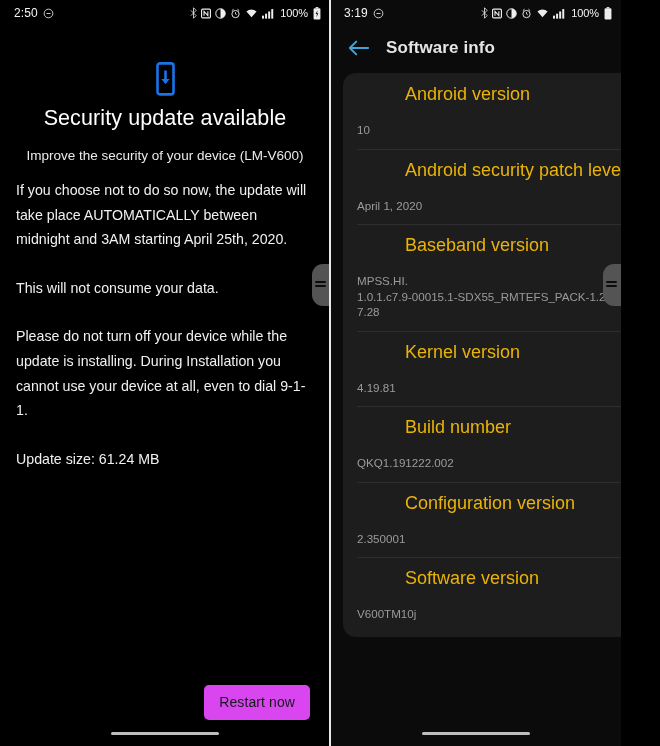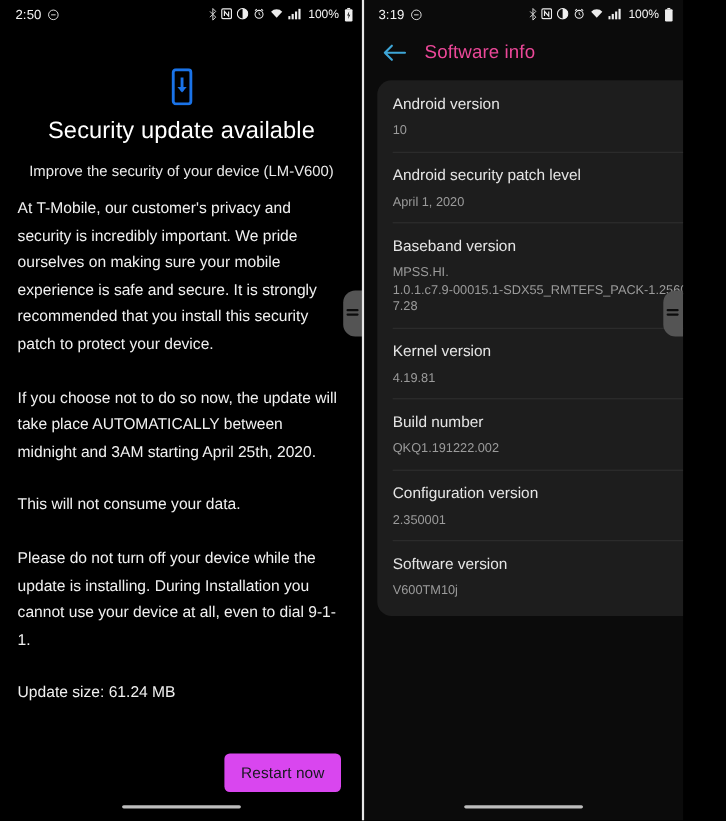--- a/index.html
+++ b/index.html
@@ -63,20 +63,21 @@
     color: #f4f4f4;
   }
   .sb-dnd {
     margin-left: 5px;
     display: inline-flex;
     align-items: center;
   }
   .sb-spacer { flex: 1; }
   .sb-icons {
     display: flex;
+    align-items: center;
     gap: 4px;
   }
   .sb-icons svg { display: block; }
   .sb-battery-text {
     font-size: 11px;
     color: #f4f4f4;
     margin: 0 1px 0 2px;
     letter-spacing: -0.1px;
   }
 
@@ -151,23 +152,23 @@
   }
   .back-arrow {
     width: 26px;
     height: 26px;
     display: inline-flex;
     align-items: center;
     justify-content: center;
     cursor: pointer;
   }
   .actionbar-title {
-    color: #ec4899;
+    color: #e5e5e5;
     font-size: 17px;
-    font-weight: 400;
+    font-weight: 700;
     margin-left: 14px;
     letter-spacing: .1px;
   }
 
   .info-card {
     position: absolute;
     top: 73px;
     left: 13px;
     width: 304px;
     background: #1d1d1d;
@@ -184,30 +185,31 @@
   .info-row + .info-row::before {
     content: "";
     position: absolute;
     top: 0;
     left: 14px;
     right: 8px;
     height: 1px;
     background: #2e2e2e;
   }
   .info-label {
-    color: #e5e5e5;
-    font-size: 14px;
+    color: #eab308;
+    font-size: 18px;
     line-height: 19px;
     font-weight: 400;
+    margin-left: 48px;
   }
   .info-value {
     color: #9b9b9b;
     font-size: 11.6px;
     line-height: 15.5px;
-    margin-top: 7px;
+    margin-top: 18px;
     word-break: break-all;
   }
 
   
   .edge-handle {
     position: absolute;
     top: 264px;
     width: 18px;
     height: 42px;
     background: #545454;
@@ -326,21 +328,20 @@
           <path d="M13.5 8.5 L13.5 21" stroke="#1a73e8" stroke-width="2.6" fill="none"></path>
           <path d="M9.3 17 L13.5 22 L17.7 17 Z" fill="#1a73e8"></path>
         </svg>
       </span>
     </div>
 
     <div class="headline">Security update available</div>
     <div class="subhead">Improve the security of your device (LM-V600)</div>
 
     <div class="body-copy">
-      <p>At T-Mobile, our customer's privacy and security is incredibly important. We pride ourselves on making sure your mobile experience is safe and secure. It is strongly recommended that you install this security patch to protect your device.</p>
       <p>If you choose not to do so now, the update will take place AUTOMATICALLY between midnight and 3AM starting April 25th, 2020.</p>
       <p>This will not consume your data.</p>
       <p>Please do not turn off your device while the update is installing. During Installation you cannot use your device at all, even to dial 9-1-1.</p>
       <p class="update-size">Update size: 61.24 MB</p>
     </div>
 
     <button class="restart-btn">Restart now</button>
 
     <div class="edge-handle left-screen">
       <span class="grip">

